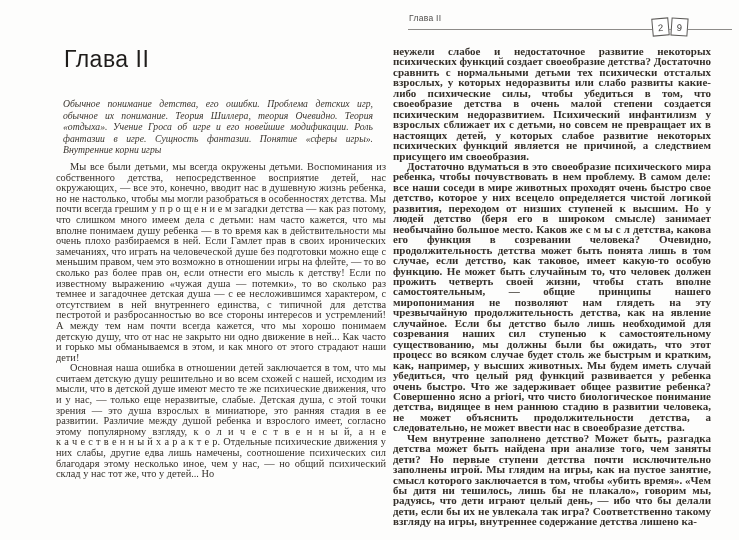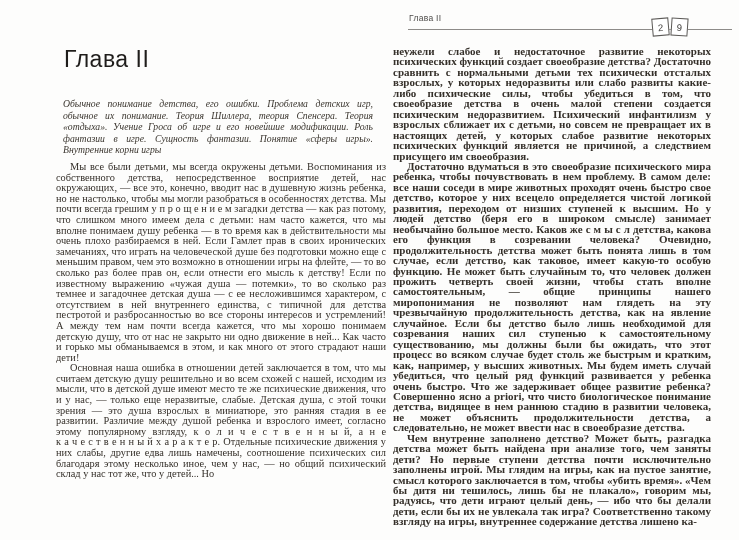--- a/index.html
+++ b/index.html
@@ -75,21 +75,21 @@
   p.para.indent { text-indent: 14px; }
 </style>
 </head>
 <body>
 
 <div class="spread">
 
   <div>
     <h1 class="chapter-title">Глава II</h1>
 
-    <div class="epigraph">Обычное понимание детства, его ошибки. Проблема детских игр, обычное их понимание. Теория Шиллера, теория Спенсера. Теория «отдыха». Учение Гроса об игре и его новейшие модификации. Роль фантазии в игре. Сущность фантазии. Понятие «сферы игры». Внутренние корни игры</div>
+    <div class="epigraph">Обычное понимание детства, его ошибки. Проблема детских игр, обычное их понимание. Теория Шиллера, теория Очевидно. Теория «отдыха». Учение Гроса об игре и его новейшие модификации. Роль фантазии в игре. Сущность фантазии. Понятие «сферы игры». Внутренние корни игры</div>
 
     <div class="body-left">
       <p class="para indent">Мы все были детьми, мы всегда окружены детьми. Воспоминания из собственного детства, непосредственное восприятие детей, нас окружающих, — все это, конечно, вводит нас в душевную жизнь ребенка, но не настолько, чтобы мы могли разобраться в особенностях детства. Мы почти всегда грешим у&nbsp;п&nbsp;р&nbsp;о&nbsp;щ&nbsp;е&nbsp;н&nbsp;и&nbsp;е&nbsp;м загадки детства — как раз потому, что слишком много имеем дела с детьми: нам часто кажется, что мы вполне понимаем душу ребенка — в то время как в действительности мы очень плохо разбираемся в ней. Если Гамлет прав в своих иронических замечаниях, что играть на человеческой душе без подготовки можно еще с меньшим правом, чем это возможно в отношении игры на флейте, — то во сколько раз более прав он, если отнести его мысль к детству! Если по известному выражению «чужая душа — потемки», то во сколько раз темнее и загадочнее детская душа — с ее несложившимся характером, с отсутствием в ней внутреннего единства, с типичной для детства пестротой и разбросанностью во все стороны интересов и устремлений! А между тем нам почти всегда кажется, что мы хорошо понимаем детскую душу, что от нас не закрыто ни одно движение в ней... Как часто и горько мы обманываемся в этом, и как много от этого страдают наши дети!</p>
       <p class="para indent">Основная наша ошибка в отношении детей заключается в том, что мы считаем детскую душу решительно и во всем схожей с нашей, исходим из мысли, что в детской душе имеют место те же психические движения, что и у нас, — только еще неразвитые, слабые. Детская душа, с этой точки зрения — это душа взрослых в миниатюре, это ранняя стадия в ее развитии. Различие между душой ребенка и взрослого имеет, согласно этому популярному взгляду, к&nbsp;о&nbsp;л&nbsp;и&nbsp;ч&nbsp;е&nbsp;с&nbsp;т&nbsp;в&nbsp;е&nbsp;н&nbsp;н&nbsp;ы&nbsp;й, а н&nbsp;е к&nbsp;а&nbsp;ч&nbsp;е&nbsp;с&nbsp;т&nbsp;в&nbsp;е&nbsp;н&nbsp;н&nbsp;ы&nbsp;й х&nbsp;а&nbsp;р&nbsp;а&nbsp;к&nbsp;т&nbsp;е&nbsp;р. Отдельные психические движения у них слабы, другие едва лишь намечены, соотношение психических сил благодаря этому несколько иное, чем у нас, — но общий психический склад у нас тот же, что у детей... Но</p>
     </div>
   </div>
 
   <div>
     <div class="running-head-label">Глава II</div>
 

